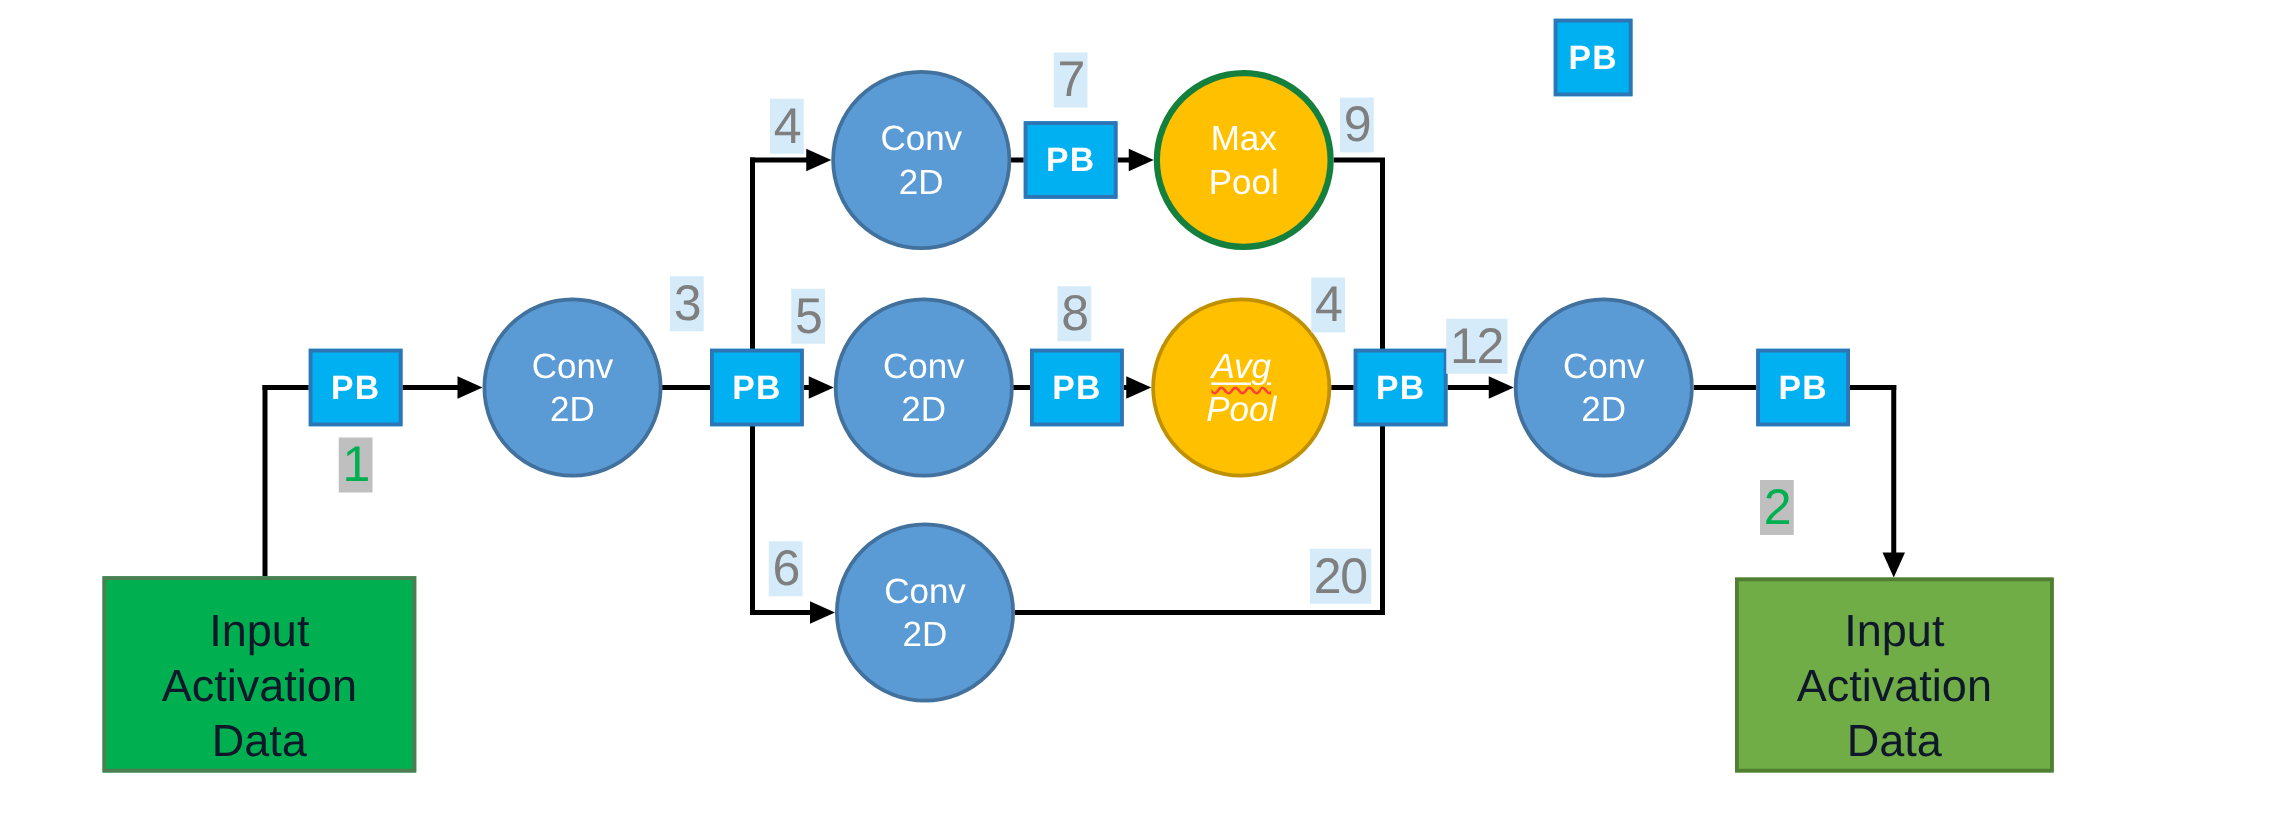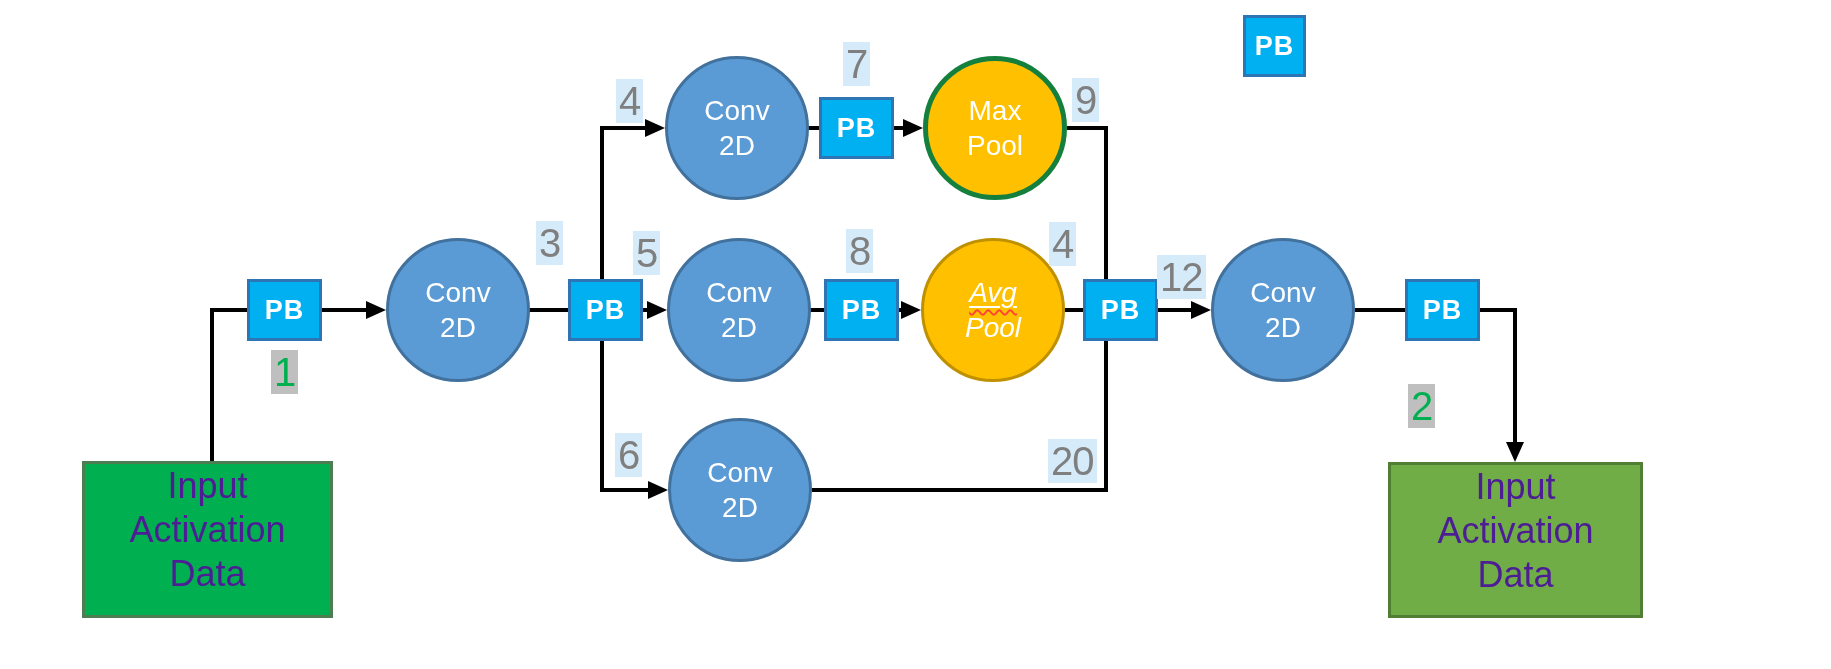--- a/index.html
+++ b/index.html
@@ -25,22 +25,22 @@
   .circle{position:absolute;width:144px;height:144px;box-sizing:border-box;
     border-radius:50%;display:flex;flex-direction:column;
     align-items:center;justify-content:center;
     color:#ffffff;font-size:28px;line-height:35px;text-align:center;}
   .conv{background:#5B9BD5;border:3px solid #41719C;justify-content:center;}
   .pool-max{background:#FFC000;border:5px solid #15803d;}
   .pool-avg{background:#FFC000;border:3px solid #BF9000;font-style:italic;}
 
   
   .iobox{position:absolute;box-sizing:border-box;
-    display:flex;flex-direction:column;align-items:center;justify-content:flex-start;
-    color:#4c1d95;font-size:36px;line-height:44px;text-align:center;}
+    display:flex;flex-direction:column;align-items:center;justify-content:flex-end;
+    color:#0f172a;font-size:36px;line-height:44px;text-align:center;}
   .input-box{left:82px;top:461px;width:251px;height:157px;
     background:#00B050;border:3px solid #4D7E52;}
   .output-box{left:1388px;top:462px;width:255px;height:156px;
     background:#70AD47;border:3px solid #507E32;}
 
   
   .step{position:absolute;font-size:40px;line-height:44px;padding:0 3px;
     letter-spacing:-1px;}
   .step-blue{background:#D5EBF9;color:#7F7F7F;}
   .step-gray{background:#BFBFBF;color:#00B050;}

